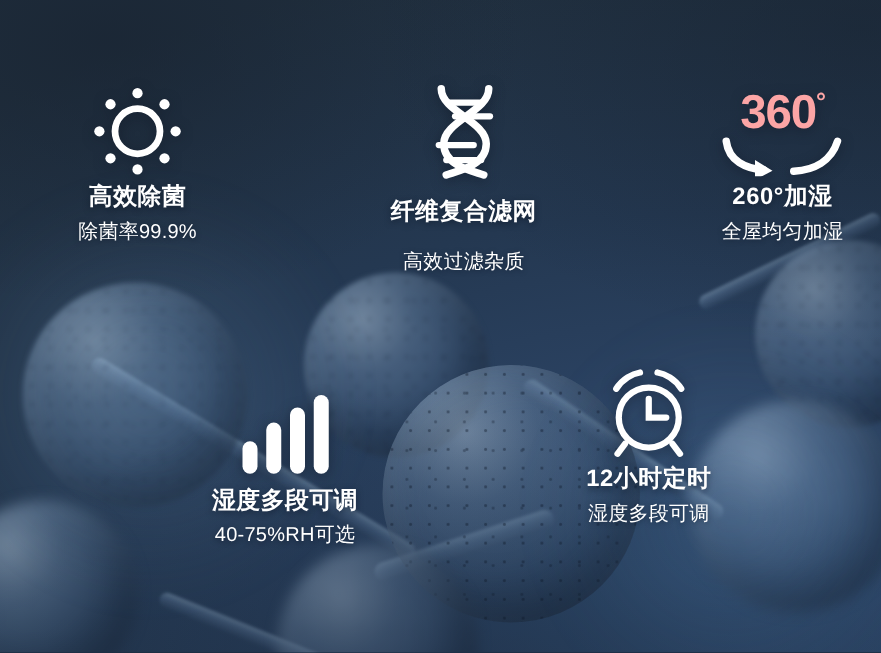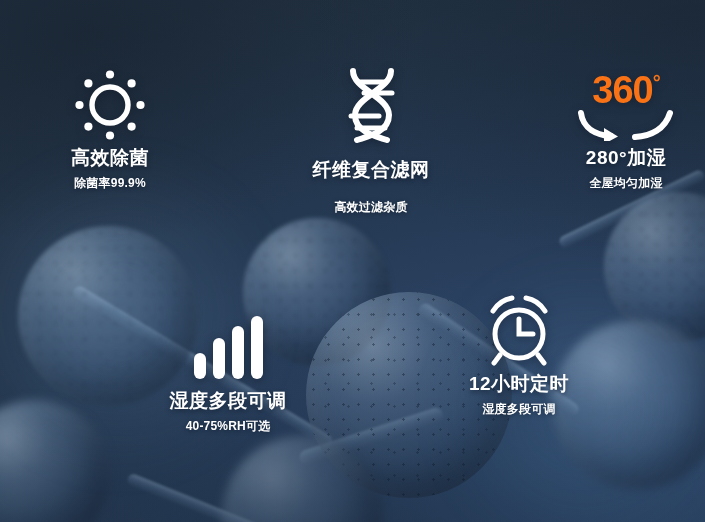--- a/index.html
+++ b/index.html
@@ -106,22 +106,22 @@
   .f-title {
     font-size: 19px;
     font-weight: 700;
     letter-spacing: .5px;
     line-height: 1.1;
     text-shadow: 0 2px 5px rgba(10,18,32,.55);
     white-space: nowrap;
   }
   .f-sub {
     margin-top: 8px;
-    font-size: 12px;
-    font-weight: 700;
+    font-size: 16px;
+    font-weight: 400;
     letter-spacing: .2px;
     line-height: 1.1;
     text-shadow: 0 1px 4px rgba(10,18,32,.5);
     white-space: nowrap;
   }
 
   
   #feat-0 { left: 110px; top: 62px; }
   #feat-1 { left: 371px; top: 62px; gap: 12px; }
   #feat-2 { left: 626px; top: 62px; }
@@ -207,31 +207,31 @@
           </g>
         </svg>
       </div>
       <div class="f-title">纤维复合滤网</div>
       <div class="f-sub">高效过滤杂质</div>
     </div>
 
     <div class="feature" id="feat-2">
       <div class="icon-wrap">
         <div style="position:relative; width:106px; height:72px;">
-          <div class="deg-text" style="position:absolute; left:50%; top:2px; transform:translateX(-50%); color:#f97316;">
+          <div class="deg-text" style="position:absolute; left:50%; top:2px; transform:translateX(-50%); color:#fca5a5;">
             <span>360</span><sup>°</sup>
           </div>
           <svg width="106" height="34" viewBox="0 0 106 34" style="position:absolute; left:0; bottom:0;" aria-hidden="true">
             <path d="M8 6 C 10 22, 24 28, 38 29" fill="none" stroke="#ffffff" stroke-width="6" stroke-linecap="round"></path>
             <path d="M31 21 L 45 29.5 L 31 37 Z" fill="#ffffff"></path>
             <path d="M62 30 C 78 29, 92 22, 97 6" fill="none" stroke="#ffffff" stroke-width="6" stroke-linecap="round"></path>
           </svg>
         </div>
       </div>
-      <div class="f-title">280°加湿</div>
+      <div class="f-title">260°加湿</div>
       <div class="f-sub">全屋均匀加湿</div>
     </div>
 
     <div class="feature" id="feat-3">
       <div class="icon-wrap">
         <svg width="72" height="66" viewBox="0 0 72 66" aria-hidden="true">
           <g fill="#ffffff">
             <rect x="2" y="38" width="12" height="26" rx="6"></rect>
             <rect x="21" y="23" width="12" height="41" rx="6"></rect>
             <rect x="40" y="11" width="12" height="53" rx="6"></rect>

